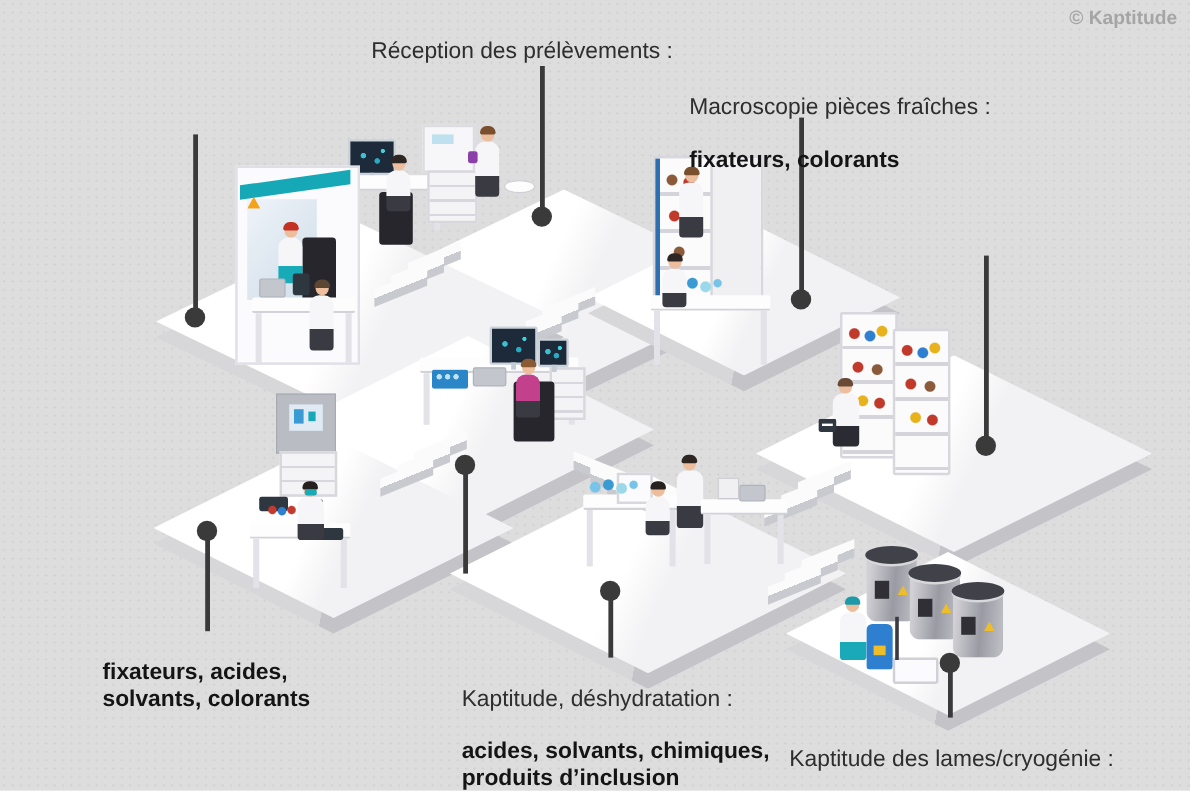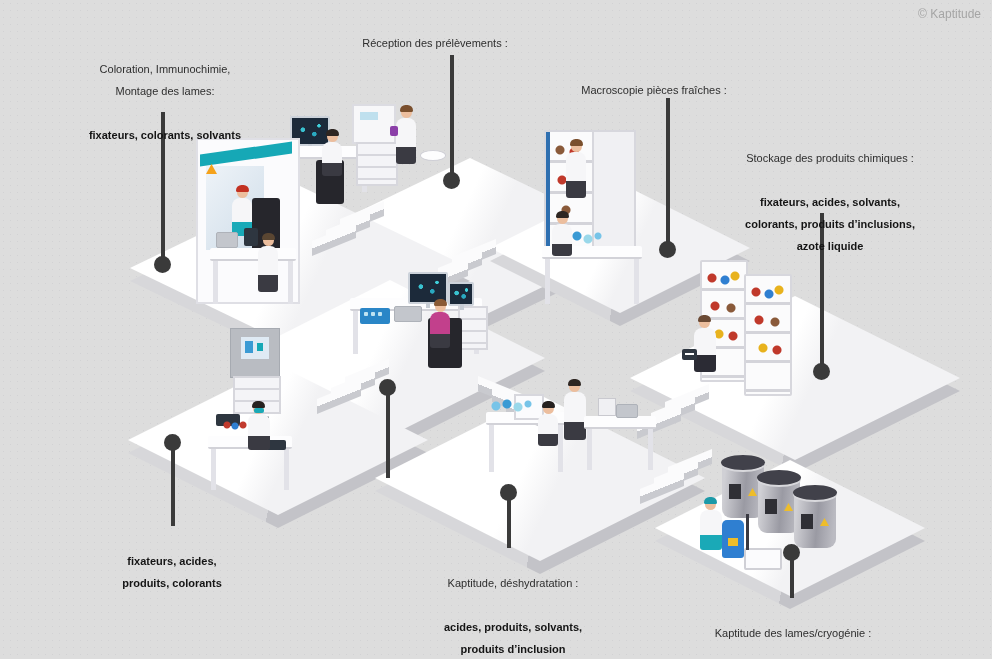--- a/index.html
+++ b/index.html
@@ -22,24 +22,24 @@
   .stairs{position:absolute;z-index:9;}
   .stairs i{position:absolute;width:44px;height:15px;background:linear-gradient(#fbfbfc 52%,#c9cacf 52%);}
   .dl i{transform:skewY(-22deg);}
   .dl i:nth-child(1){left:0;top:0}.dl i:nth-child(2){left:-14px;top:11px}.dl i:nth-child(3){left:-28px;top:22px}
   .dr i{transform:skewY(22deg);}
   .dr i:nth-child(1){left:0;top:0}.dr i:nth-child(2){left:14px;top:11px}.dr i:nth-child(3){left:28px;top:22px}
   
   .cline{position:absolute;width:4px;background:#3a3a3a;z-index:40;}
   .cdot{position:absolute;width:17px;height:17px;border-radius:50%;background:#3a3a3a;z-index:40;}
   
-  .area-label{position:absolute;transform:translateX(-50%);text-align:center;
-    font-size:11px;line-height:22px;color:#2e2e2e;white-space:pre-line;z-index:50;width:max-content;}
+  .area-label{position:absolute;transform:translateX(-50%);text-align:left;
+    font-size:19px;line-height:22px;color:#2e2e2e;white-space:pre-line;z-index:50;width:max-content;}
   .area-label .chem{font-weight:bold;color:#141414;}
-  .credit{position:absolute;top:7px;right:11px;font-size:12px;font-weight:normal;color:#a5a5a5;z-index:50;}
+  .credit{position:absolute;top:7px;right:11px;font-size:16px;font-weight:bold;color:#a5a5a5;z-index:50;}
   
   .item{position:absolute;z-index:20;}
   .desk .dtop{height:11px;background:#fdfdfe;border-bottom:2px solid #d2d2d8;border-radius:2px;}
   .desk::before,.desk::after{content:"";position:absolute;top:13px;bottom:0;width:5px;background:#e2e2e8;}
   .desk::before{left:3px}.desk::after{right:3px}
   .screen{background:#1c2a3a;border:2px solid #ccd2da;border-radius:2px;
     background-image:radial-gradient(circle at 30% 45%,#39c1cf 2px,transparent 2.6px),
       radial-gradient(circle at 62% 62%,#2aa9c0 2px,transparent 2.6px),
       radial-gradient(circle at 75% 30%,#3fd0da 1.5px,transparent 2px);}
   .screen::after{content:"";position:absolute;left:45%;top:100%;width:4px;height:6px;background:#c6ccd4;}
@@ -251,44 +251,34 @@
   <div class="cdot" style="left:813px;top:363px"></div>
   <div class="cdot" style="left:379px;top:379px"></div>
   <div class="cline" style="left:386px;top:395px;height:83px"></div>
   <div class="cdot" style="left:164px;top:434px"></div>
   <div class="cline" style="left:171px;top:450px;height:76px"></div>
   <div class="cdot" style="left:500px;top:484px"></div>
   <div class="cline" style="left:507px;top:500px;height:48px"></div>
   <div class="cdot" style="left:783px;top:544px"></div>
   <div class="cline" style="left:790px;top:560px;height:38px"></div>
 
-  <div class="area-label" style="left:165px;top:36px">
-    <div class="t">Coloration, Immunochimie,
-Montage des lames:</div>
-    <div class="chem">fixateurs, colorants, solvants</div>
-  </div>
   <div class="area-label" style="left:435px;top:10px">
     <div class="t">Réception des prélèvements :</div>
   </div>
-  <div class="area-label" style="left:654px;top:57px">
+  <div class="area-label" style="left:700px;top:57px">
     <div class="t">Macroscopie pièces fraîches :</div>
-  </div>
-  <div class="area-label" style="left:830px;top:125px">
-    <div class="t">Stockage des produits chimiques :</div>
-    <div class="chem">fixateurs, acides, solvants,
-colorants, produits d’inclusions,
-azote liquide</div>
+    <div class="chem">fixateurs, colorants</div>
   </div>
   <div class="area-label" style="left:172px;top:528px">
     <div class="chem">fixateurs, acides,
-produits, colorants</div>
+solvants, colorants</div>
   </div>
   <div class="area-label" style="left:513px;top:550px">
     <div class="t">Kaptitude, déshydratation :</div>
-    <div class="chem">acides, produits, solvants,
+    <div class="chem">acides, solvants, chimiques,
 produits d’inclusion</div>
   </div>
   <div class="area-label" style="left:793px;top:600px">
     <div class="t">Kaptitude des lames/cryogénie :</div>
     
   </div>
 
   <div class="credit">© Kaptitude</div>
 </div>
 

